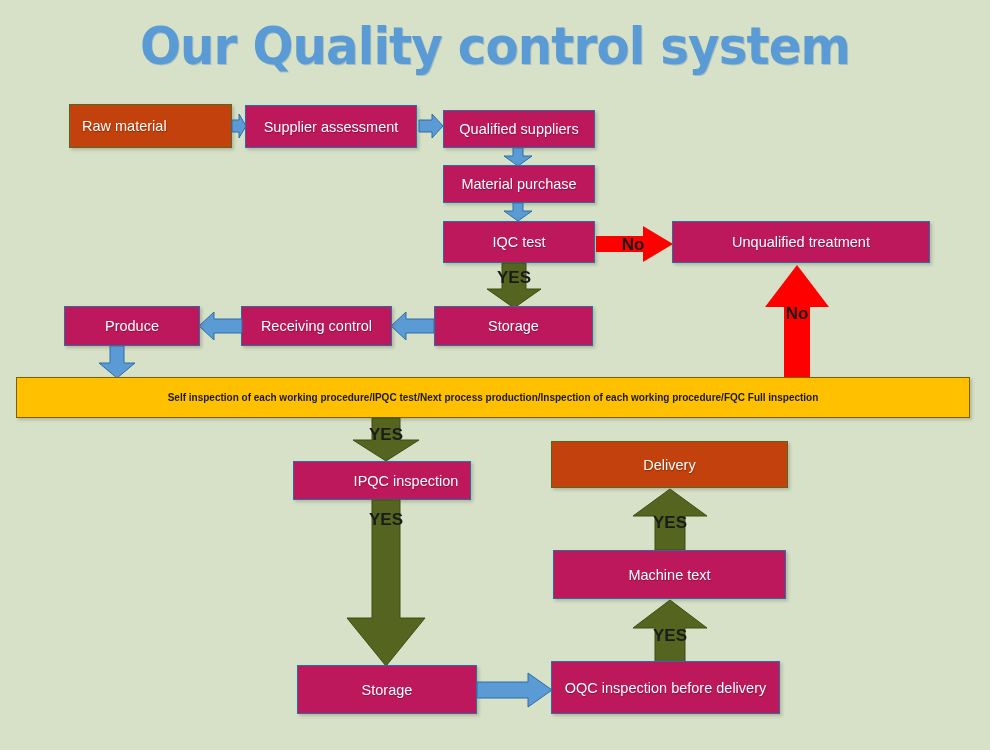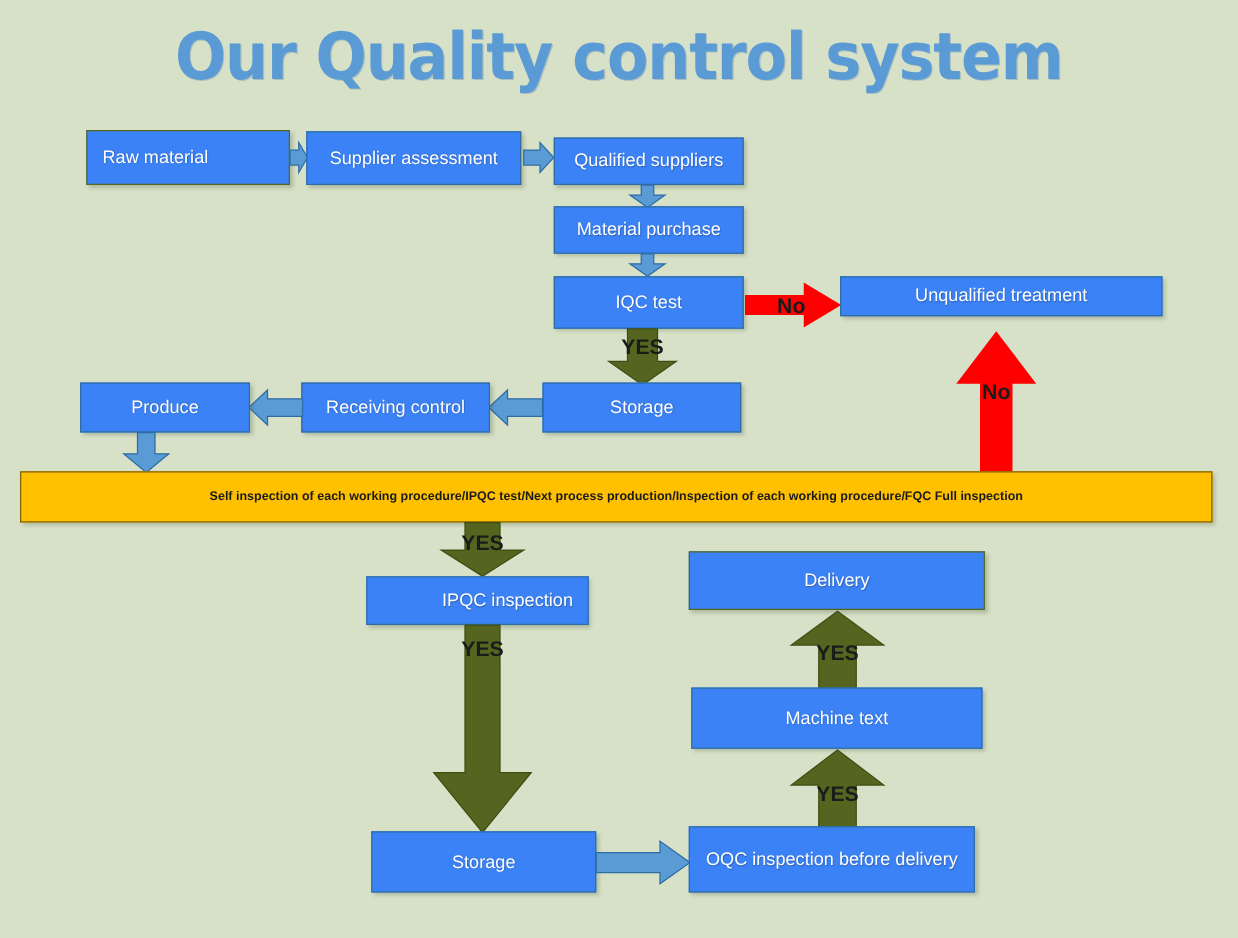--- a/index.html
+++ b/index.html
@@ -42,25 +42,25 @@
   .box {
     position: absolute;
     box-sizing: border-box;
     display: flex;
     align-items: center;
     justify-content: center;
     color: #ffffff;
     font-size: 14.5px;
     text-shadow: 0.5px 0.5px 1px rgba(0,0,0,0.30);
     border: 1px solid #2e6ca4;
-    background: #3b82f6;
+    background: #be185d;
     box-shadow: 2px 2px 3px rgba(80,95,70,0.30);
   }
   .box.green {
-    background: #3b82f6;
+    background: #c2410c;
     border: 1px solid #55681f;
   }
   .box.left-text {
     justify-content: flex-start;
     padding-left: 12px;
   }
 
   
   .banner {
     position: absolute;
@@ -144,21 +144,21 @@
     <span>IQC test</span>
   </div>
 
   <div class="arrow" style="left:596px; top:225px;">
     <svg width="78" height="38" viewBox="0 0 78 38">
       <polygon points="0,11 47,11 47,1 77,19 47,37 47,27 0,27" fill="#ff0000"></polygon>
     </svg>
   </div>
   <div class="arrow-label" style="left:616px; top:235px; width:34px;">No</div>
 
-  <div class="box" style="left:672px; top:221px; width:258px; height:32px;">
+  <div class="box" style="left:672px; top:221px; width:258px; height:42px;">
     <span>Unqualified treatment</span>
   </div>
 
   <div class="arrow" style="left:486px; top:263px;">
     <svg width="56" height="46" viewBox="0 0 56 46">
       <polygon points="16,0 40,0 40,26 55,26 28,45 1,26 16,26" fill="#55651f" stroke="#3f4d14" stroke-width="1"></polygon>
     </svg>
   </div>
   <div class="arrow-label" style="left:496px; top:268px; width:36px;">YES</div>
 

